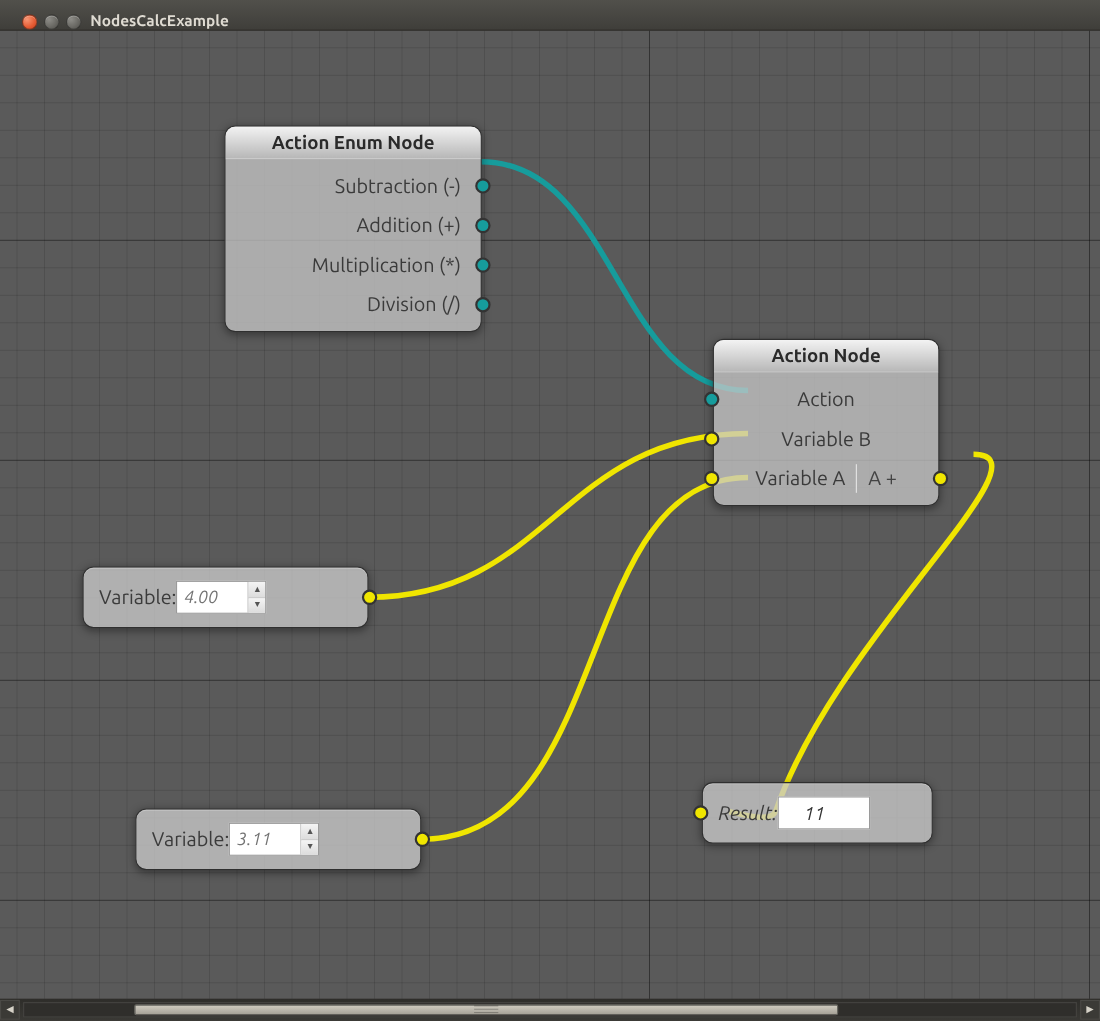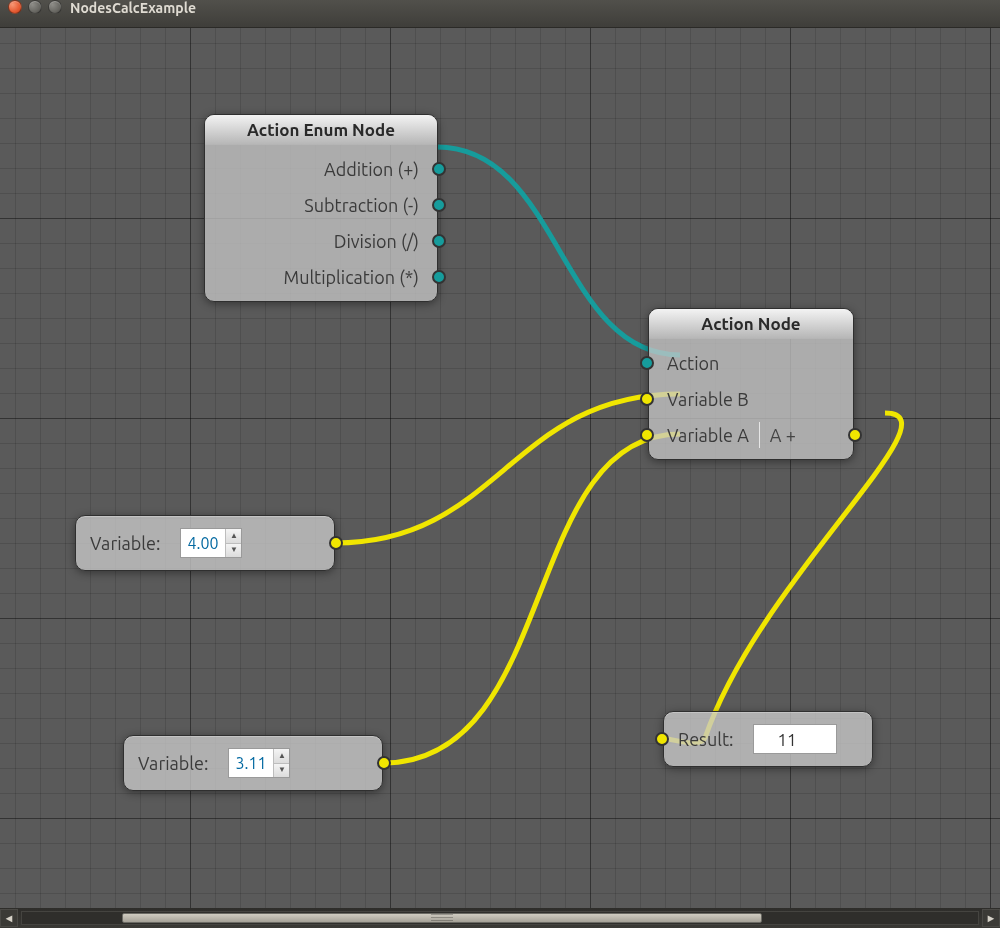--- a/index.html
+++ b/index.html
@@ -5,22 +5,22 @@
   * { box-sizing: border-box; margin: 0; padding: 0; }
   html, body { width: 1000px; height: 928px; overflow: hidden; font-family: "Ubuntu", "Segoe UI", sans-serif; }
   body { background: #3c3b37; }
 
   
   .titlebar {
     height: 28px;
     background: linear-gradient(to bottom, #51504b 0%, #3f3e3a 100%);
     border-bottom: 1px solid #2b2a27;
     display: flex;
-    align-items: flex-start;
-    padding: 0 8px;
+    align-items: flex-end;
+    padding: 0 20px;
     color: #dfdbd2;
     font-size: 14px;
     font-weight: bold;
     gap: 8px;
   }
   .win-buttons { display: flex; gap: 6px; }
   .win-btn {
     width: 14px; height: 14px; border-radius: 50%;
     border: 1px solid rgba(0,0,0,0.4);
     box-shadow: inset 0 1px 0 rgba(255,255,255,0.25);
@@ -72,21 +72,21 @@
   .node-row {
     position: relative;
     height: 36px;
     display: flex;
     align-items: center;
     justify-content: flex-end;
     padding: 0 18px;
     color: #3a3a3a;
     font-size: 18px;
   }
-  .node-row.left-align { justify-content: flex-start; }
+  .node-row.left-align { justify-content: center; }
 
   .port {
     position: absolute;
     width: 14px; height: 14px;
     border-radius: 50%;
     border: 2px solid #333;
     top: 50%;
     transform: translate(50%, -50%);
     right: -2px;
     background: #f0e600;
@@ -102,38 +102,38 @@
     background: rgba(200,200,200,0.78);
     border: 1.5px solid #2f2f2f;
     border-radius: 10px;
     box-shadow: 0 2px 8px rgba(0,0,0,0.4), inset 0 1px 0 rgba(255,255,255,0.25);
     height: 56px;
     display: flex;
     align-items: center;
     padding: 0 14px;
     color: #3b3b3b;
     font-size: 18px;
-    gap: 20px;
+    gap: 0;
   }
   .chip .port { position: absolute; }
   .chip .port.output { right: -2px; transform: translate(50%, -50%); }
   .chip .port.input  { left: -2px;  transform: translate(-50%, -50%); }
 
   .spinbox {
     display: flex;
     align-items: stretch;
     background: #ffffff;
     border: 1px solid #9a9a9a;
     height: 30px;
   }
   .spinbox .value {
-    width: 44px;
+    width: 64px;
     padding: 0 6px;
     display: flex; align-items: center;
-    font-size: 16px; color: #0369a1;
+    font-size: 16px; color: #737373; font-style: italic;
   }
   .spinbox .spinners {
     width: 16px;
     display: flex; flex-direction: column;
     border-left: 1px solid #bdbdbd;
   }
   .spinbox .spinners button {
     flex: 1;
     border: none;
     background: linear-gradient(to bottom,#f4f4f4,#dcdcdc);
@@ -222,33 +222,33 @@
 
     <path d="M 885 385 C 960 385, 760 550, 705 710 C 700 720, 675 712, 663 710" stroke="#f0e600" stroke-width="5" fill="none"></path>
   </svg>
 
   <div class="node" style="left:204px; top:86px; width:234px;">
     <div class="node-header">
       <span>Action Enum Node</span>
     </div>
     <div class="node-body">
       <div class="node-row">
+        <span>Subtraction (-)</span>
+        <div class="port teal"></div>
+      </div>
+      <div class="node-row">
         <span>Addition (+)</span>
         <div class="port teal"></div>
       </div>
       <div class="node-row">
-        <span>Subtraction (-)</span>
+        <span>Multiplication (*)</span>
         <div class="port teal"></div>
       </div>
       <div class="node-row">
         <span>Division (/)</span>
-        <div class="port teal"></div>
-      </div>
-      <div class="node-row">
-        <span>Multiplication (*)</span>
         <div class="port teal"></div>
       </div>
     </div>
   </div>
 
   <div class="node" style="left:648px; top:280px; width:206px;">
     <div class="node-header">
       <span>Action Node</span>
     </div>
     <div class="node-body" style="position:relative;">
@@ -287,21 +287,21 @@
     <div class="spinbox">
       <div class="value">3.11</div>
       <div class="spinners">
         <button>▲</button>
         <button>▼</button>
       </div>
     </div>
     <div class="port yellow output"></div>
   </div>
 
-  <div class="chip" style="left:663px; top:683px; width:210px;">
+  <div class="chip" style="left:638px; top:683px; width:210px;font-style:italic;">
     <div class="port yellow input"></div>
     <span>Result:</span>
     <div class="textout">11</div>
   </div>
 
 </div>
 
 <div class="hscroll">
   <div class="arrow">◄</div>
   <div class="track">

